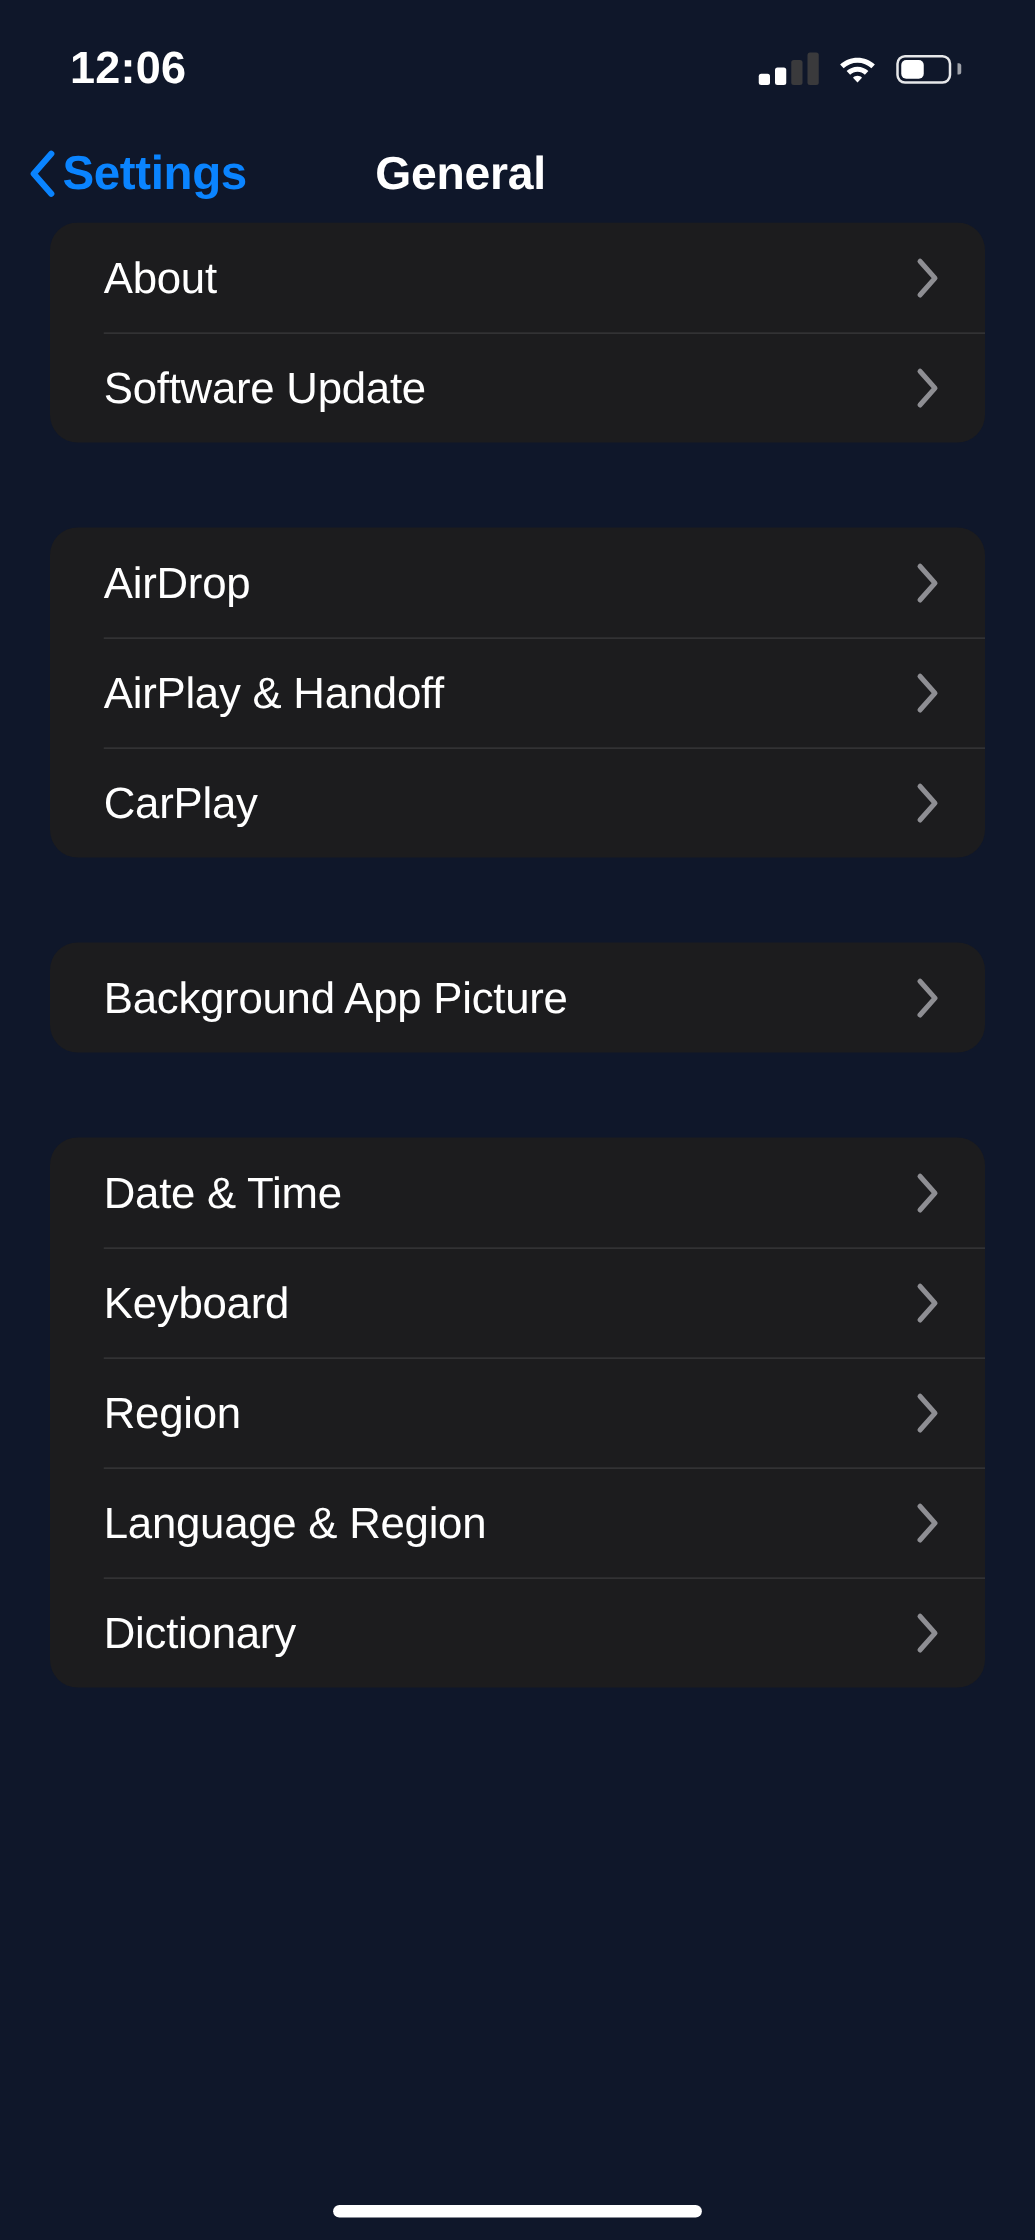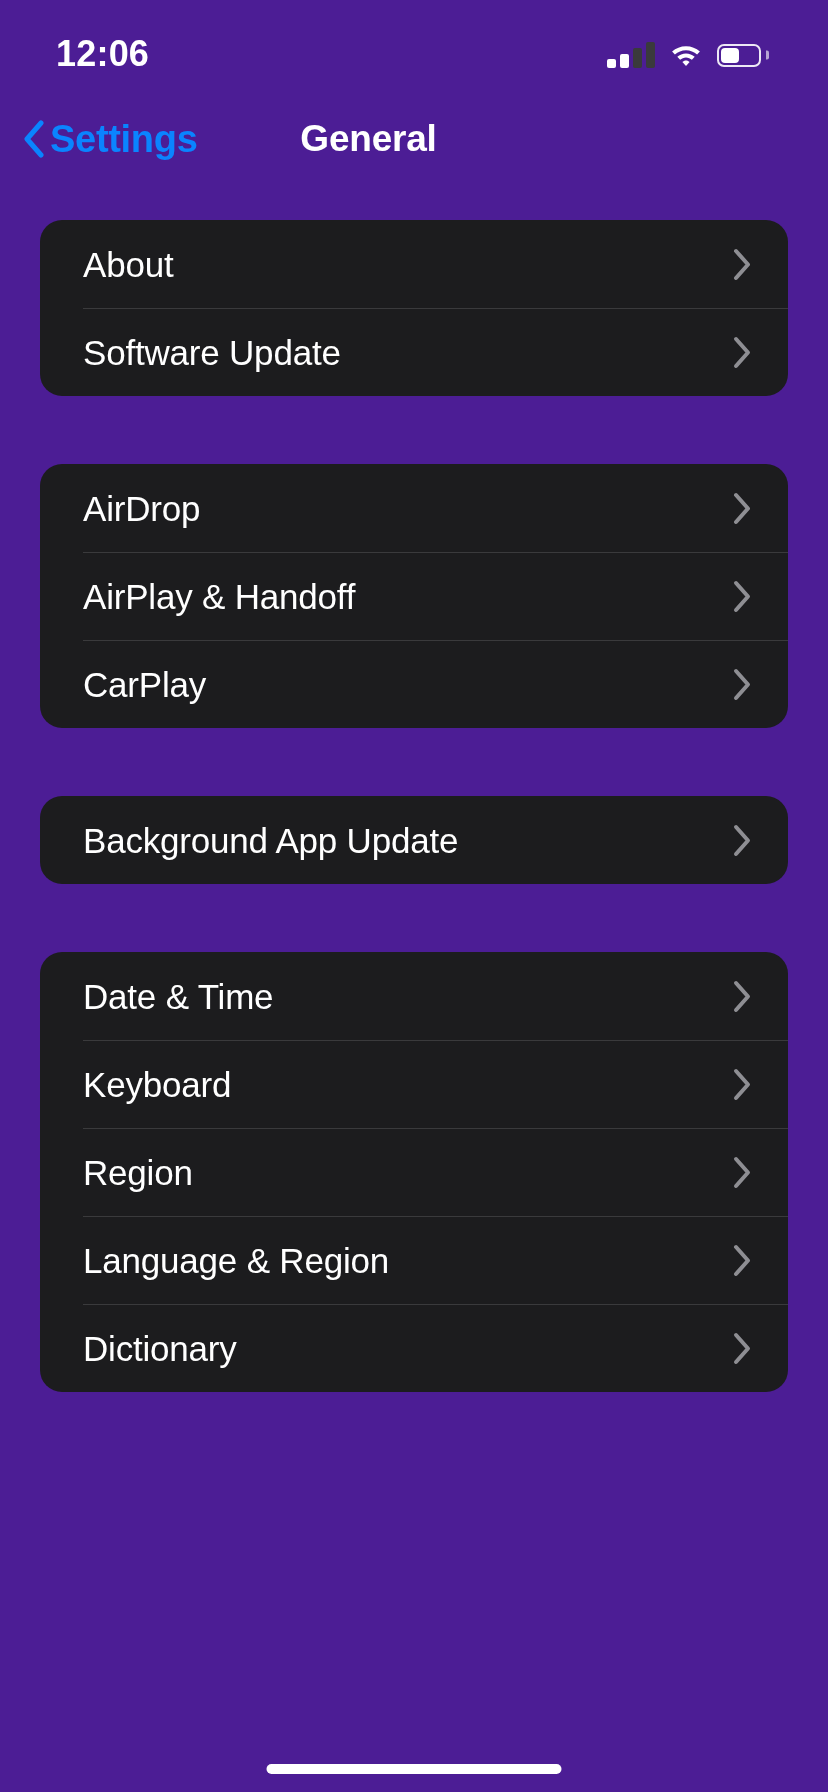--- a/index.html
+++ b/index.html
@@ -3,21 +3,21 @@
 <meta charset="utf-8">
 <style>
   * { margin:0; padding:0; box-sizing:border-box; }
   html, body {
     width:828px; height:1792px;
     background:#000;
     font-family:"Liberation Sans", sans-serif;
     -webkit-font-smoothing:antialiased;
     overflow:hidden;
   }
-  .screen { position:relative; width:828px; height:1792px; background:#4c1d95; }
+  .screen { position:relative; width:828px; height:1792px; background:#0f172a; }
 
   
   .statusbar {
     position:absolute; top:0; left:0; width:828px; height:100px;
     display:flex; align-items:center; justify-content:space-between;
     padding:0 64px 0 56px;
   }
   .status-time {
     color:#fff; font-size:36px; font-weight:600; letter-spacing:0.2px;
     line-height:1; padding-top:8px;
@@ -69,21 +69,21 @@
   .content {
     position:absolute; top:178px; left:0; width:828px; bottom:0;
     overflow:hidden;
   }
   .group {
     margin:0 40px 68px 40px;
     background:#1C1C1E;
     border-radius:22px;
     overflow:hidden;
   }
-  .group.first { margin-top:42px; }
+  .group.first { }
   .group.last { margin-bottom:0; }
 
   .row {
     position:relative;
     height:88px;
     display:flex; align-items:center;
     padding:0 36px 0 43px;
     cursor:pointer;
   }
   .row-label {
@@ -170,21 +170,21 @@
         </div>
         <div class="row">
           <span class="row-label">CarPlay</span>
           <svg class="row-chevron" viewBox="0 0 19 33">
             <path d="M3 3 L15 16.5 L3 30" fill="none" stroke="#8E8E93" stroke-width="4" stroke-linecap="round" stroke-linejoin="round"></path>
           </svg>
         </div>
       </div>
       <div class="group">
         <div class="row">
-          <span class="row-label">Background App Update</span>
+          <span class="row-label">Background App Picture</span>
           <svg class="row-chevron" viewBox="0 0 19 33">
             <path d="M3 3 L15 16.5 L3 30" fill="none" stroke="#8E8E93" stroke-width="4" stroke-linecap="round" stroke-linejoin="round"></path>
           </svg>
         </div>
       </div>
       <div class="group">
         <div class="row">
           <span class="row-label">Date &amp; Time</span>
           <svg class="row-chevron" viewBox="0 0 19 33">
             <path d="M3 3 L15 16.5 L3 30" fill="none" stroke="#8E8E93" stroke-width="4" stroke-linecap="round" stroke-linejoin="round"></path>

